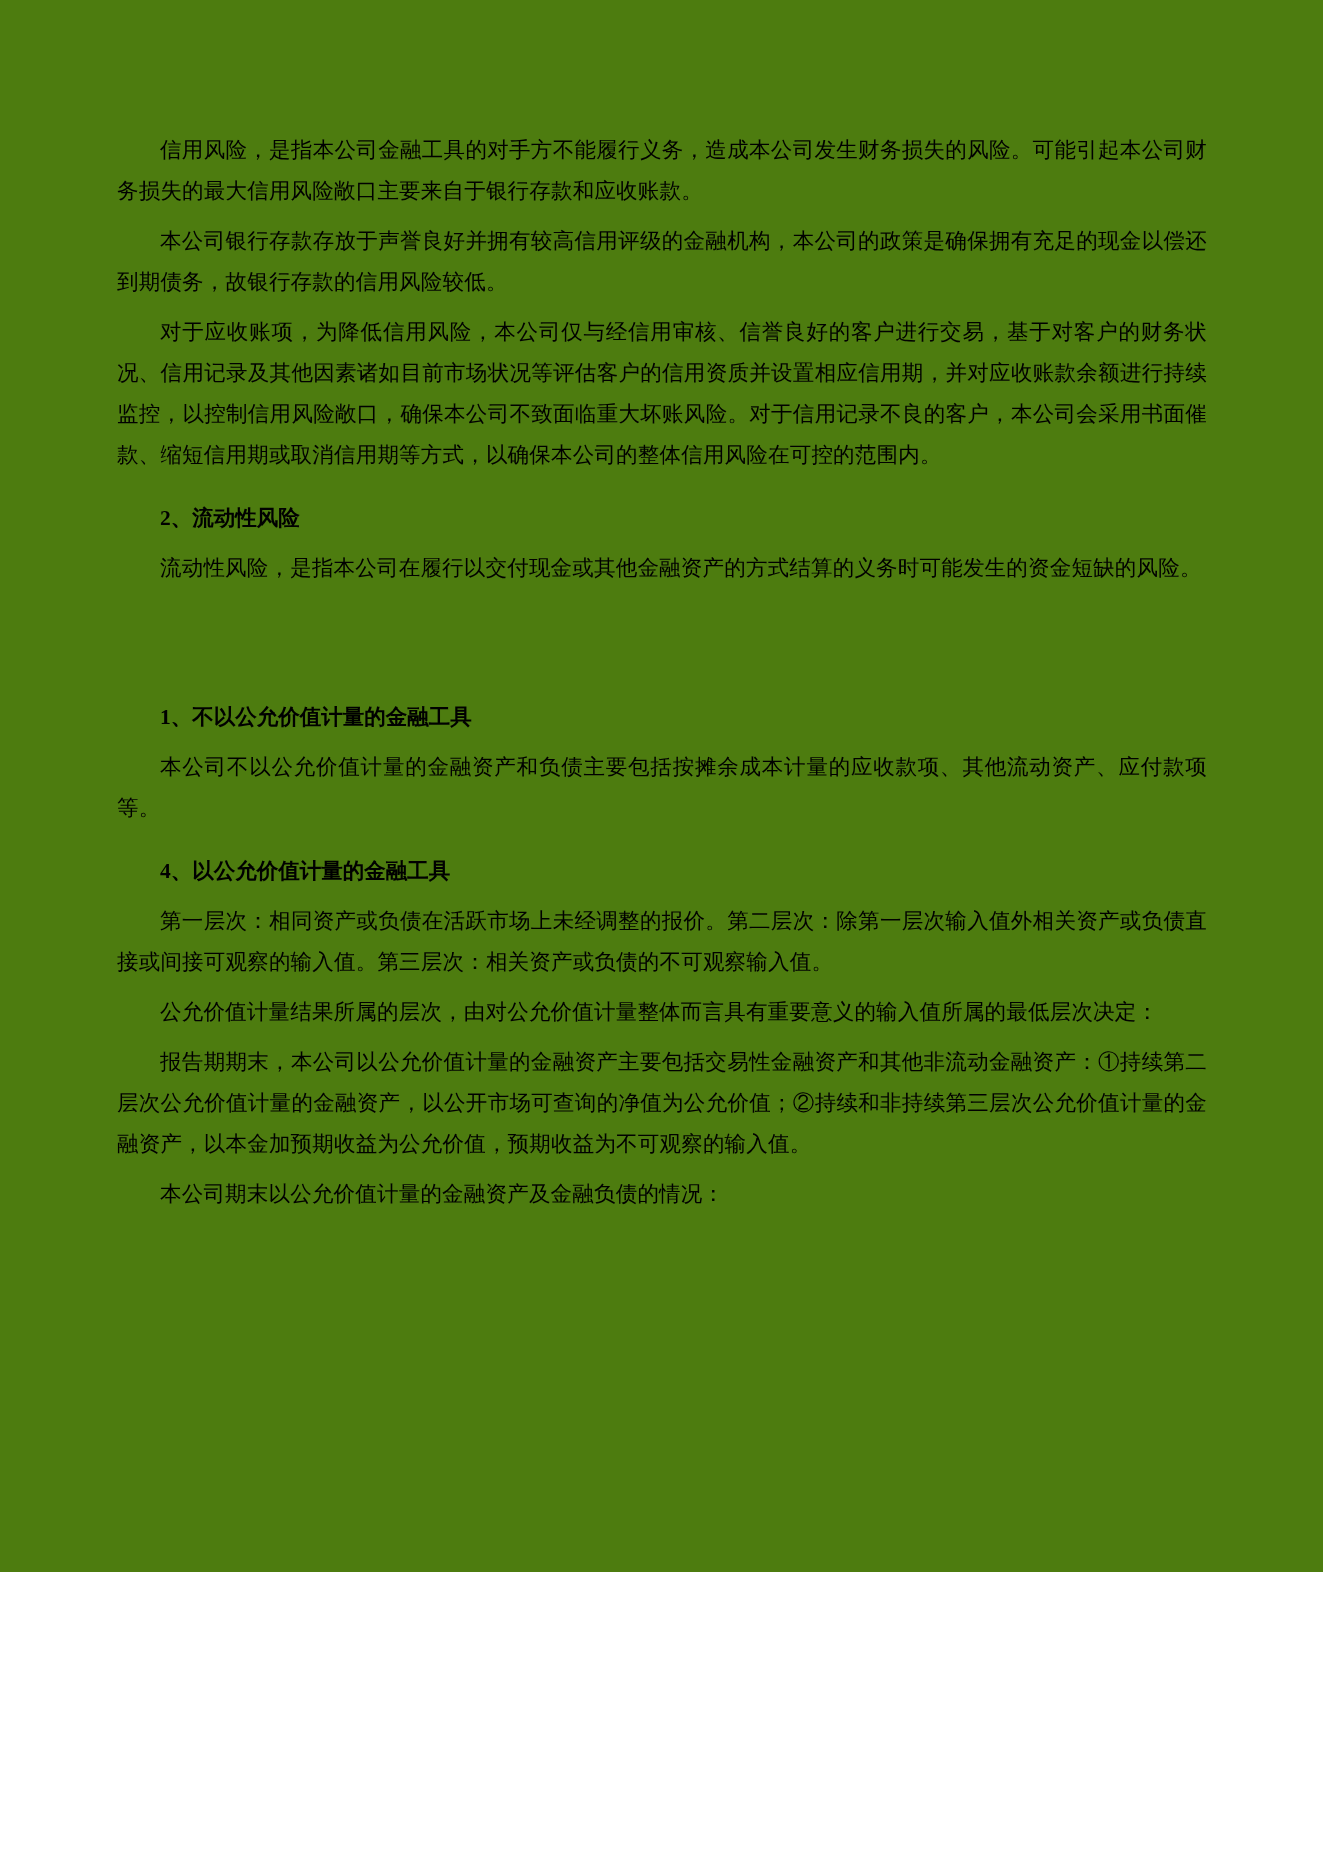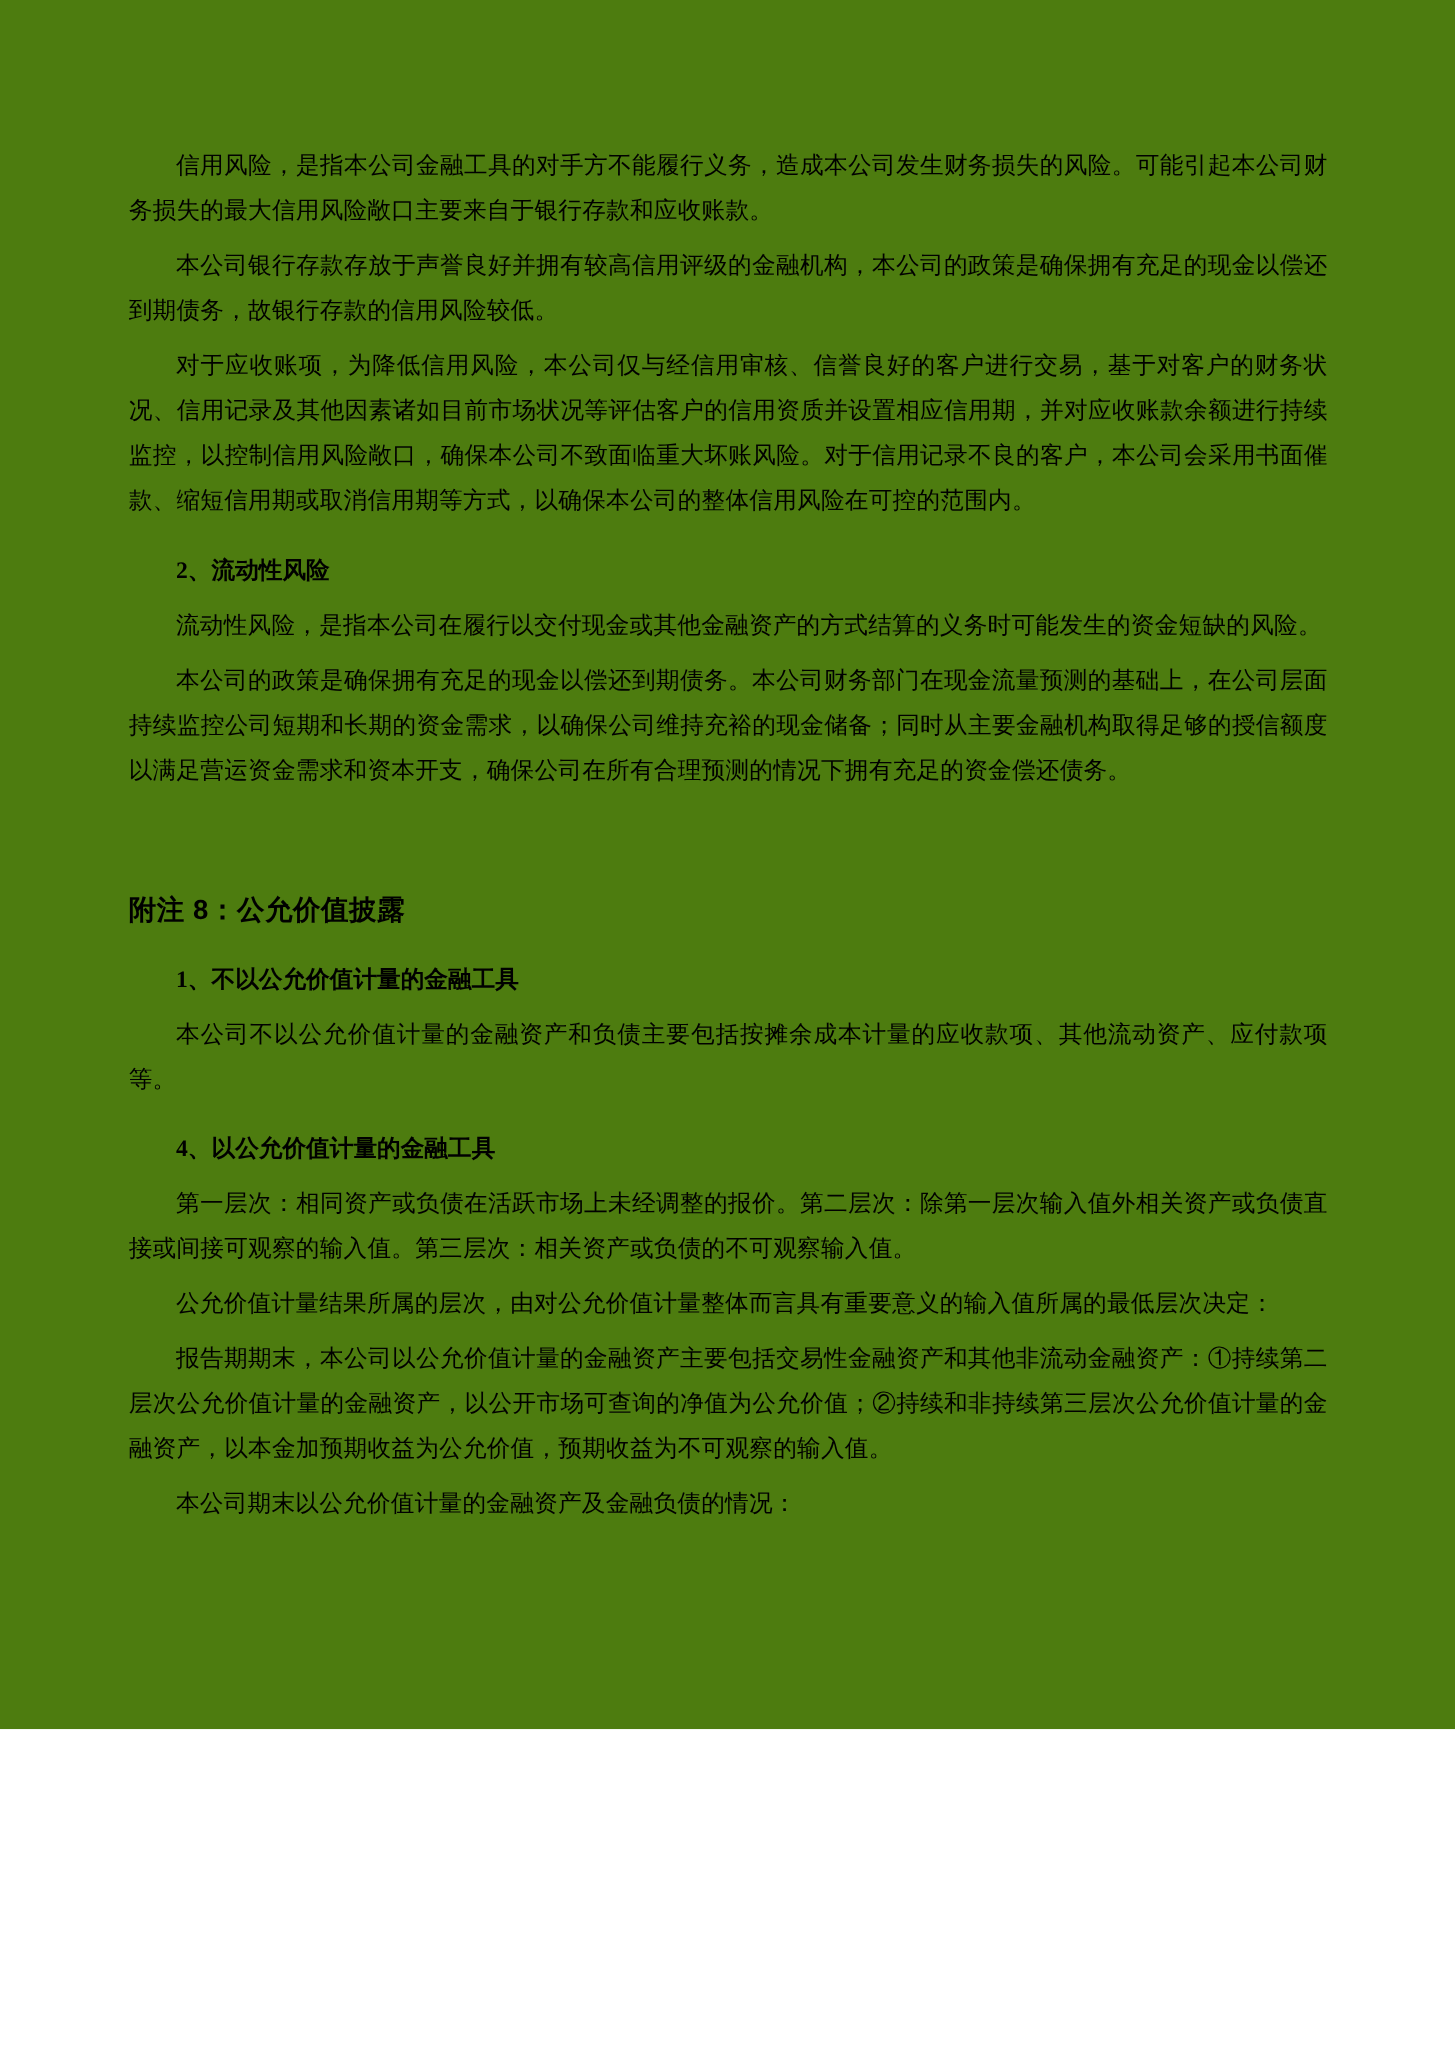--- a/index.html
+++ b/index.html
@@ -75,25 +75,23 @@
     <p class="para">信用风险，是指本公司金融工具的对手方不能履行义务，造成本公司发生财务损失的风险。可能引起本公司财务损失的最大信用风险敞口主要来自于银行存款和应收账款。</p>
 
     <p class="para">本公司银行存款存放于声誉良好并拥有较高信用评级的金融机构，本公司的政策是确保拥有充足的现金以偿还到期债务，故银行存款的信用风险较低。</p>
 
     <p class="para">对于应收账项，为降低信用风险，本公司仅与经信用审核、信誉良好的客户进行交易，基于对客户的财务状况、信用记录及其他因素诸如目前市场状况等评估客户的信用资质并设置相应信用期，并对应收账款余额进行持续监控，以控制信用风险敞口，确保本公司不致面临重大坏账风险。对于信用记录不良的客户，本公司会采用书面催款、缩短信用期或取消信用期等方式，以确保本公司的整体信用风险在可控的范围内。</p>
 
     <div class="sub-head">2、流动性风险</div>
 
     <p class="para">流动性风险，是指本公司在履行以交付现金或其他金融资产的方式结算的义务时可能发生的资金短缺的风险。</p>
 
-    <p class="para">本公司的政策是确保拥有充足的现金以偿还到期债务。本公司财务部门在现金流量预测的基础上，在公司层面持续监控公司短期和长期的资金需求，以确保公司维持充裕的现金储备；同时从主要金融机构取得足够的授信额度以满足营运资金需求和资本开支，确保公司在所有合理预测的情况下拥有充足的资金偿还债务。</p>
 
     <div class="spacer-big"></div>
 
-    <div class="section-head">附注 8：公允价值披露</div>
 
     <div class="sub-head">1、不以公允价值计量的金融工具</div>
 
     <p class="para">本公司不以公允价值计量的金融资产和负债主要包括按摊余成本计量的应收款项、其他流动资产、应付款项等。</p>
 
     <div class="sub-head">4、以公允价值计量的金融工具</div>
 
     <p class="para">第一层次：相同资产或负债在活跃市场上未经调整的报价。第二层次：除第一层次输入值外相关资产或负债直接或间接可观察的输入值。第三层次：相关资产或负债的不可观察输入值。</p>
 
     <p class="para para-loose">公允价值计量结果所属的层次，由对公允价值计量整体而言具有重要意义的输入值所属的最低层次决定：</p>

